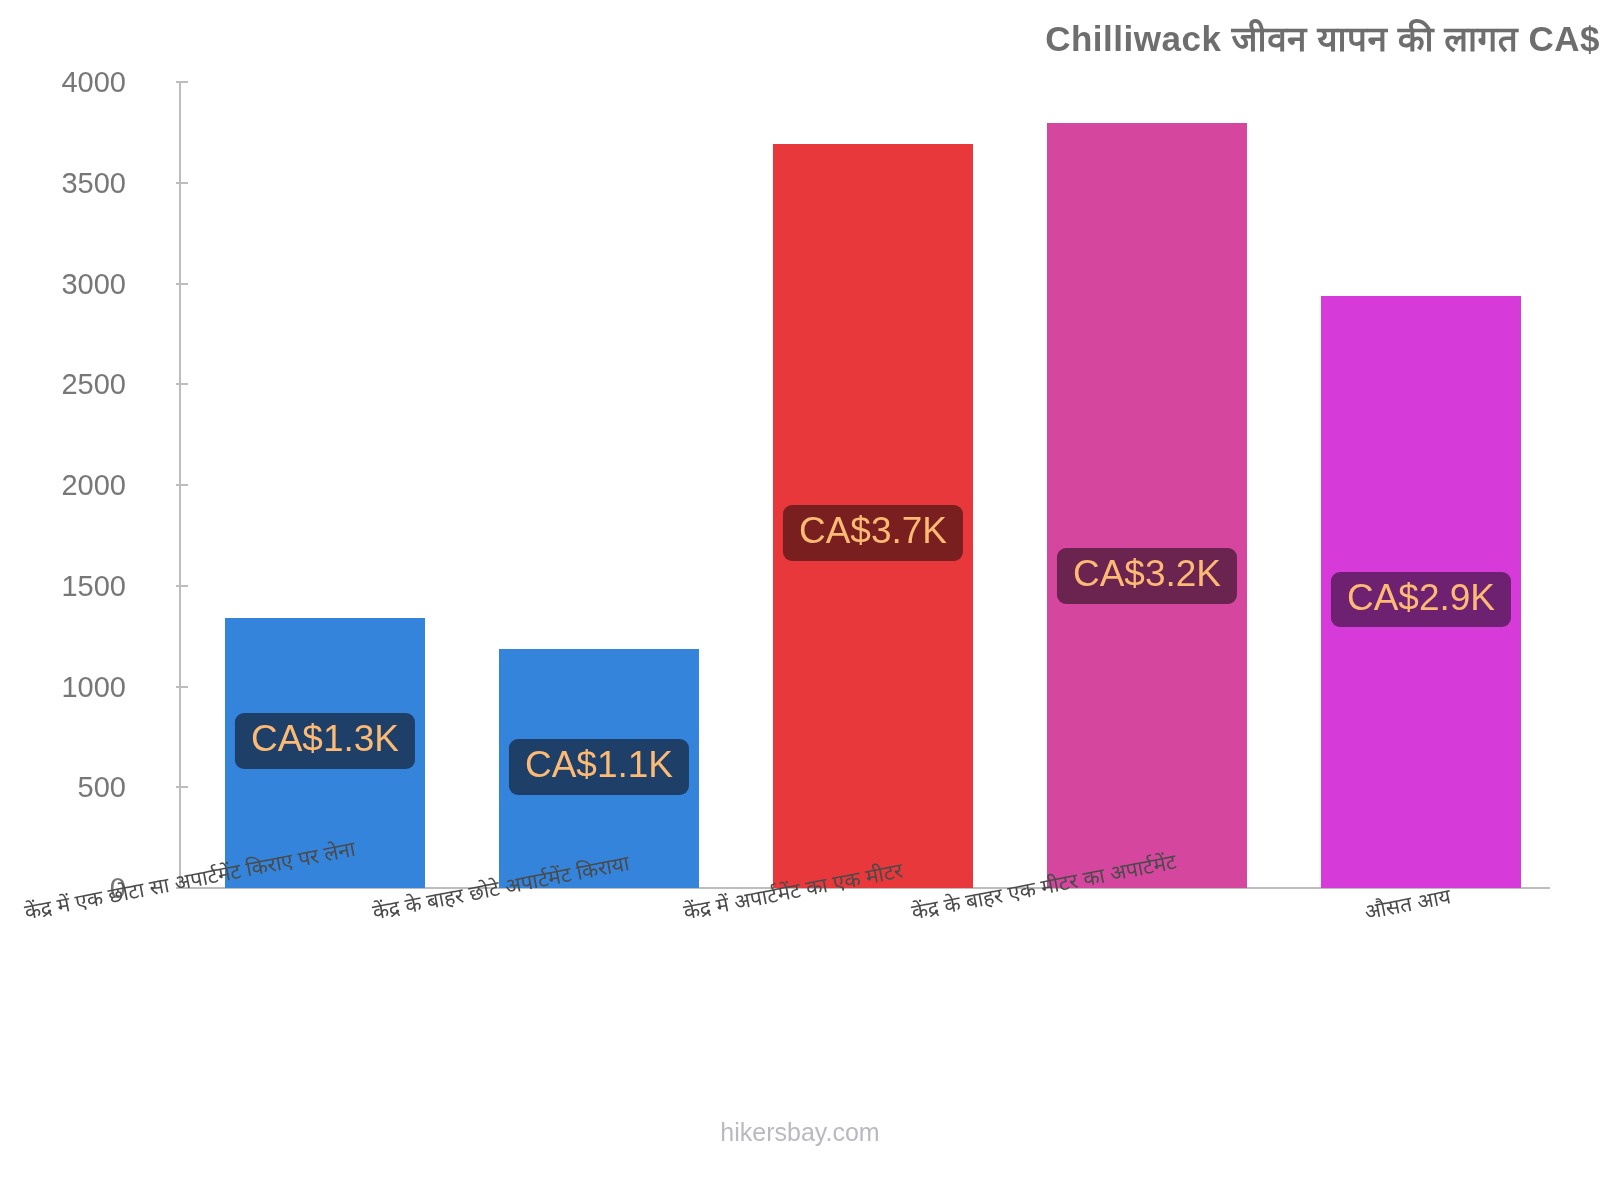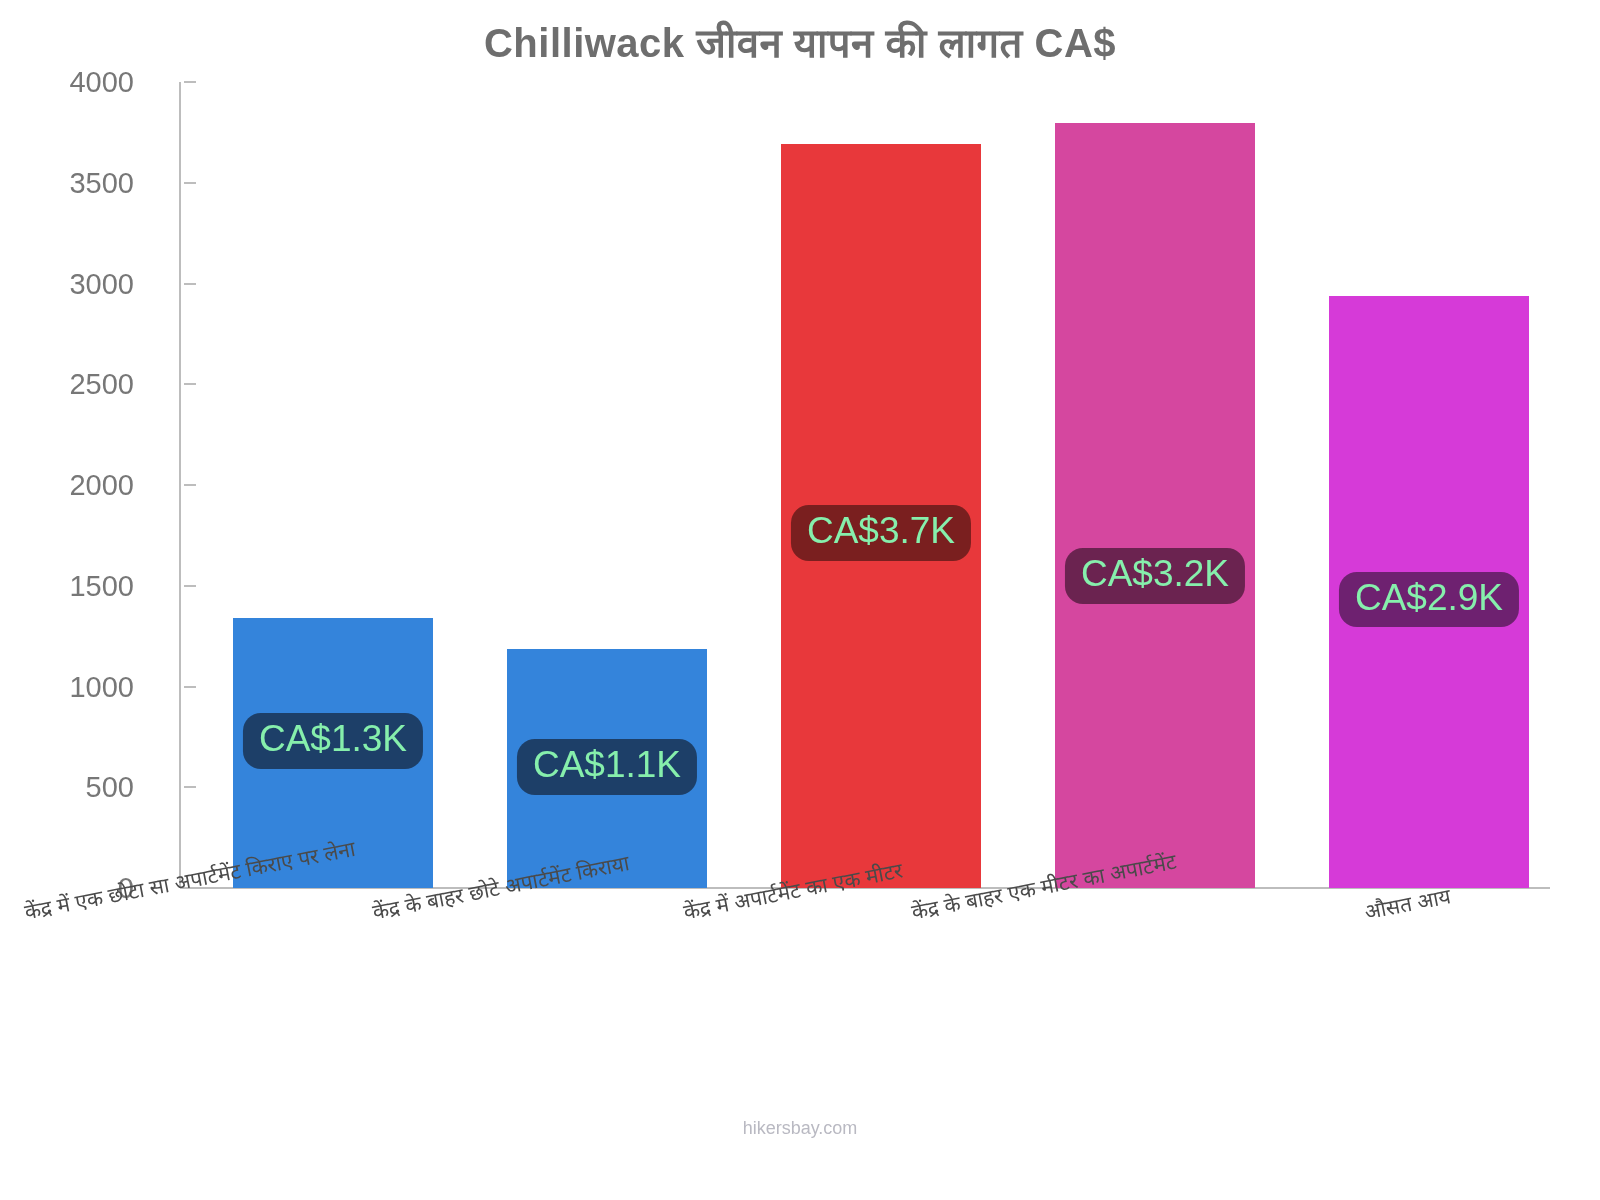--- a/index.html
+++ b/index.html
@@ -18,32 +18,32 @@
     height: 1200px;
     background: #ffffff;
   }
 
   
   #chart-title {
     position: absolute;
     top: 14px;
     left: 0;
     width: 1600px;
-    text-align: center;
-    font-size: 40px;
+    text-align: right;
+    font-size: 35px;
     font-weight: bold;
     color: #6e6e6e;
     letter-spacing: 0.5px;
     white-space: nowrap;
   }
 
   
   #plot {
     position: absolute;
-    left: 196px;
+    left: 188px;
     top: 82px;
     width: 1370px;
     height: 806px;
   }
 
   #axis-line-y {
     position: absolute;
     left: 179px;
     top: 82px;
     width: 2px;
@@ -84,22 +84,22 @@
   .bar {
     position: absolute;
     bottom: 0;
   }
 
   .bar-value-badge {
     position: absolute;
     left: 50%;
     transform: translateX(-50%);
     padding: 7px 16px 10px 16px;
-    border-radius: 18px;
-    color: #86efac;
+    border-radius: 9px;
+    color: #fdba74;
     font-size: 37px;
     line-height: 1.05;
     white-space: nowrap;
   }
 
   
   .cat-label {
     position: absolute;
     top: 898px;
     font-size: 21px;
@@ -109,21 +109,21 @@
     transform: rotate(-11deg);
   }
 
   
   #footer-credit {
     position: absolute;
     left: 0;
     top: 1118px;
     width: 1600px;
     text-align: center;
-    font-size: 18px;
+    font-size: 25px;
     color: #b9b9c2;
   }
 </style>
 </head>
 <body>
 
 <div id="page">
 
   <div id="chart-title">Chilliwack जीवन यापन की लागत CA$</div>
 

